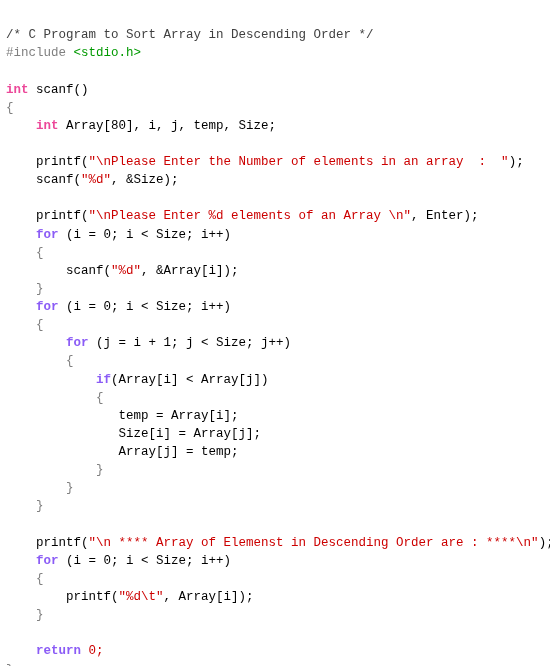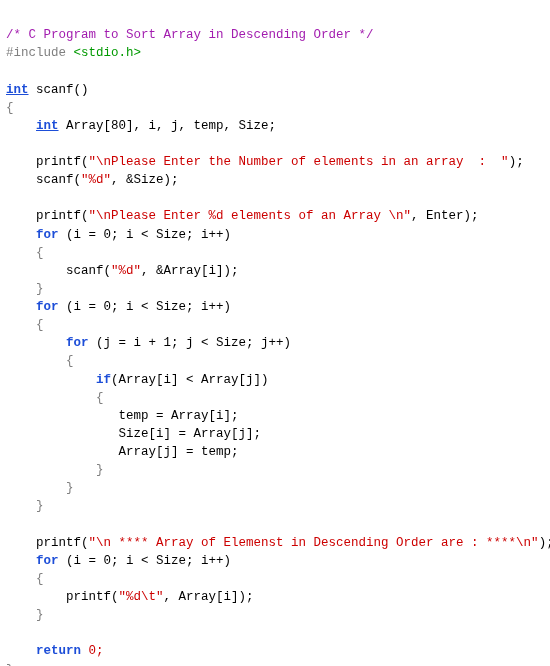--- a/index.html
+++ b/index.html
@@ -9,23 +9,23 @@
     font-size: 12.5px;
     background: #fff;
     width: 550px;
   }
   .code-area {
     padding: 8px 6px;
     line-height: 1.45;
     white-space: pre;
     background: #fff;
   }
-  .comment { color: #a21caf; }
-  .keyword { color: #1d4ed8; font-weight: bold; }
-  .type { color: #1d4ed8; font-weight: bold; text-decoration: underline; }
+  .comment { color: #404040; }
+  .keyword { color: #8b5cf6; font-weight: bold; }
+  .type { color: #ec4899; font-weight: bold; }
   .preproc { color: #808080; }
   .incfile { color: #009900; }
   .string { color: #cc0000; }
   .number { color: #cc0000; }
   .op { color: #000; }
   .brace { color: #808080; }
 </style>
 </head>
 <body>
 

